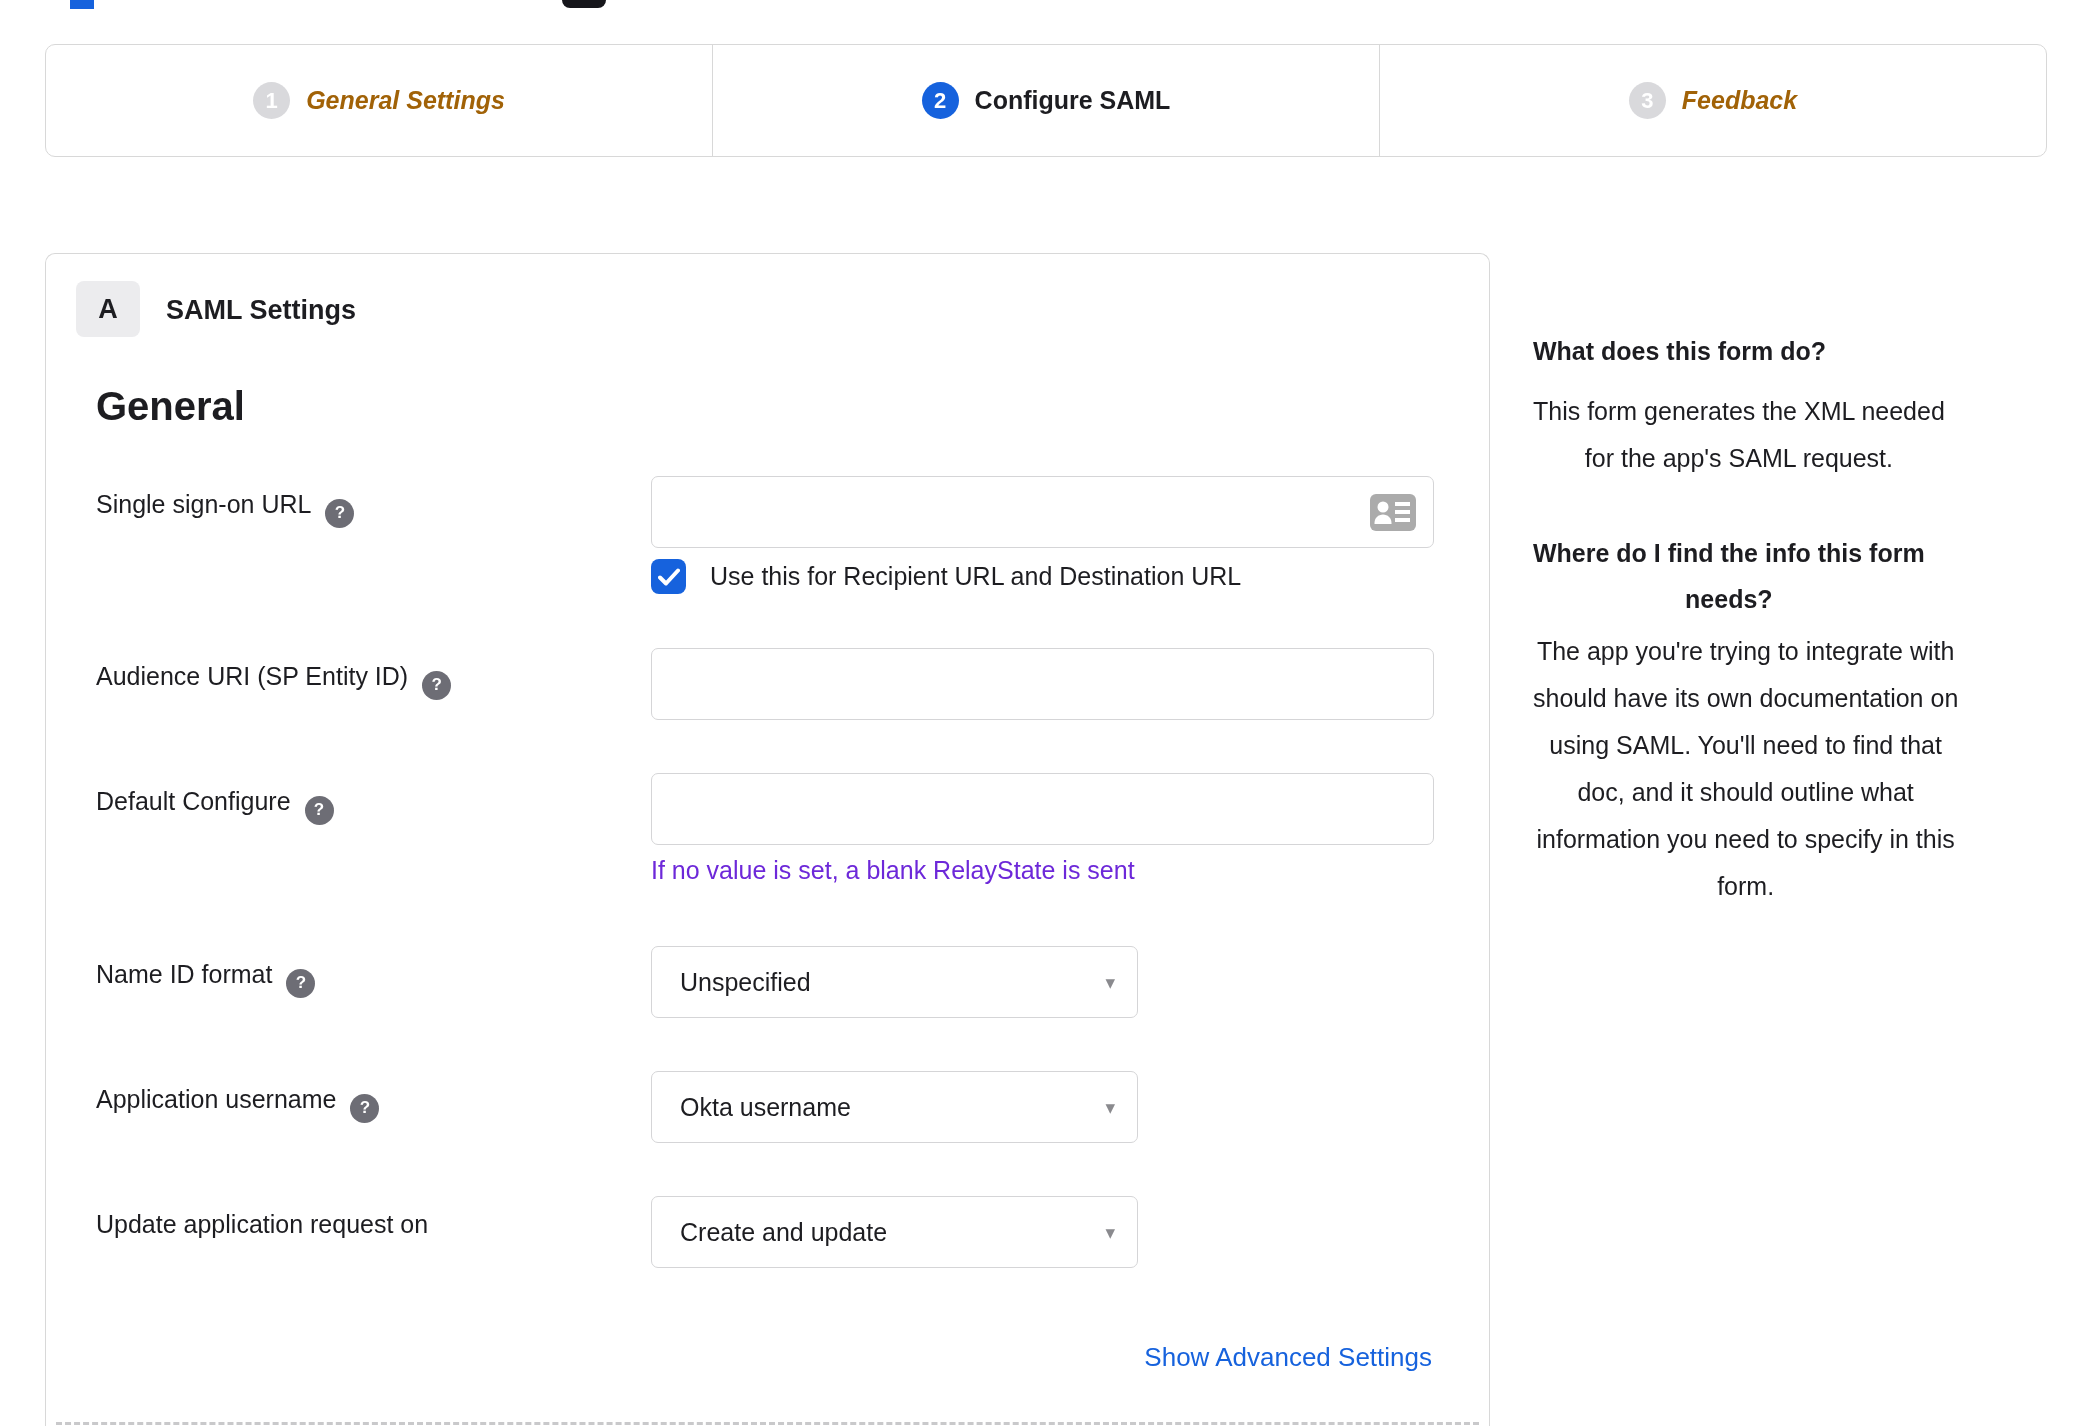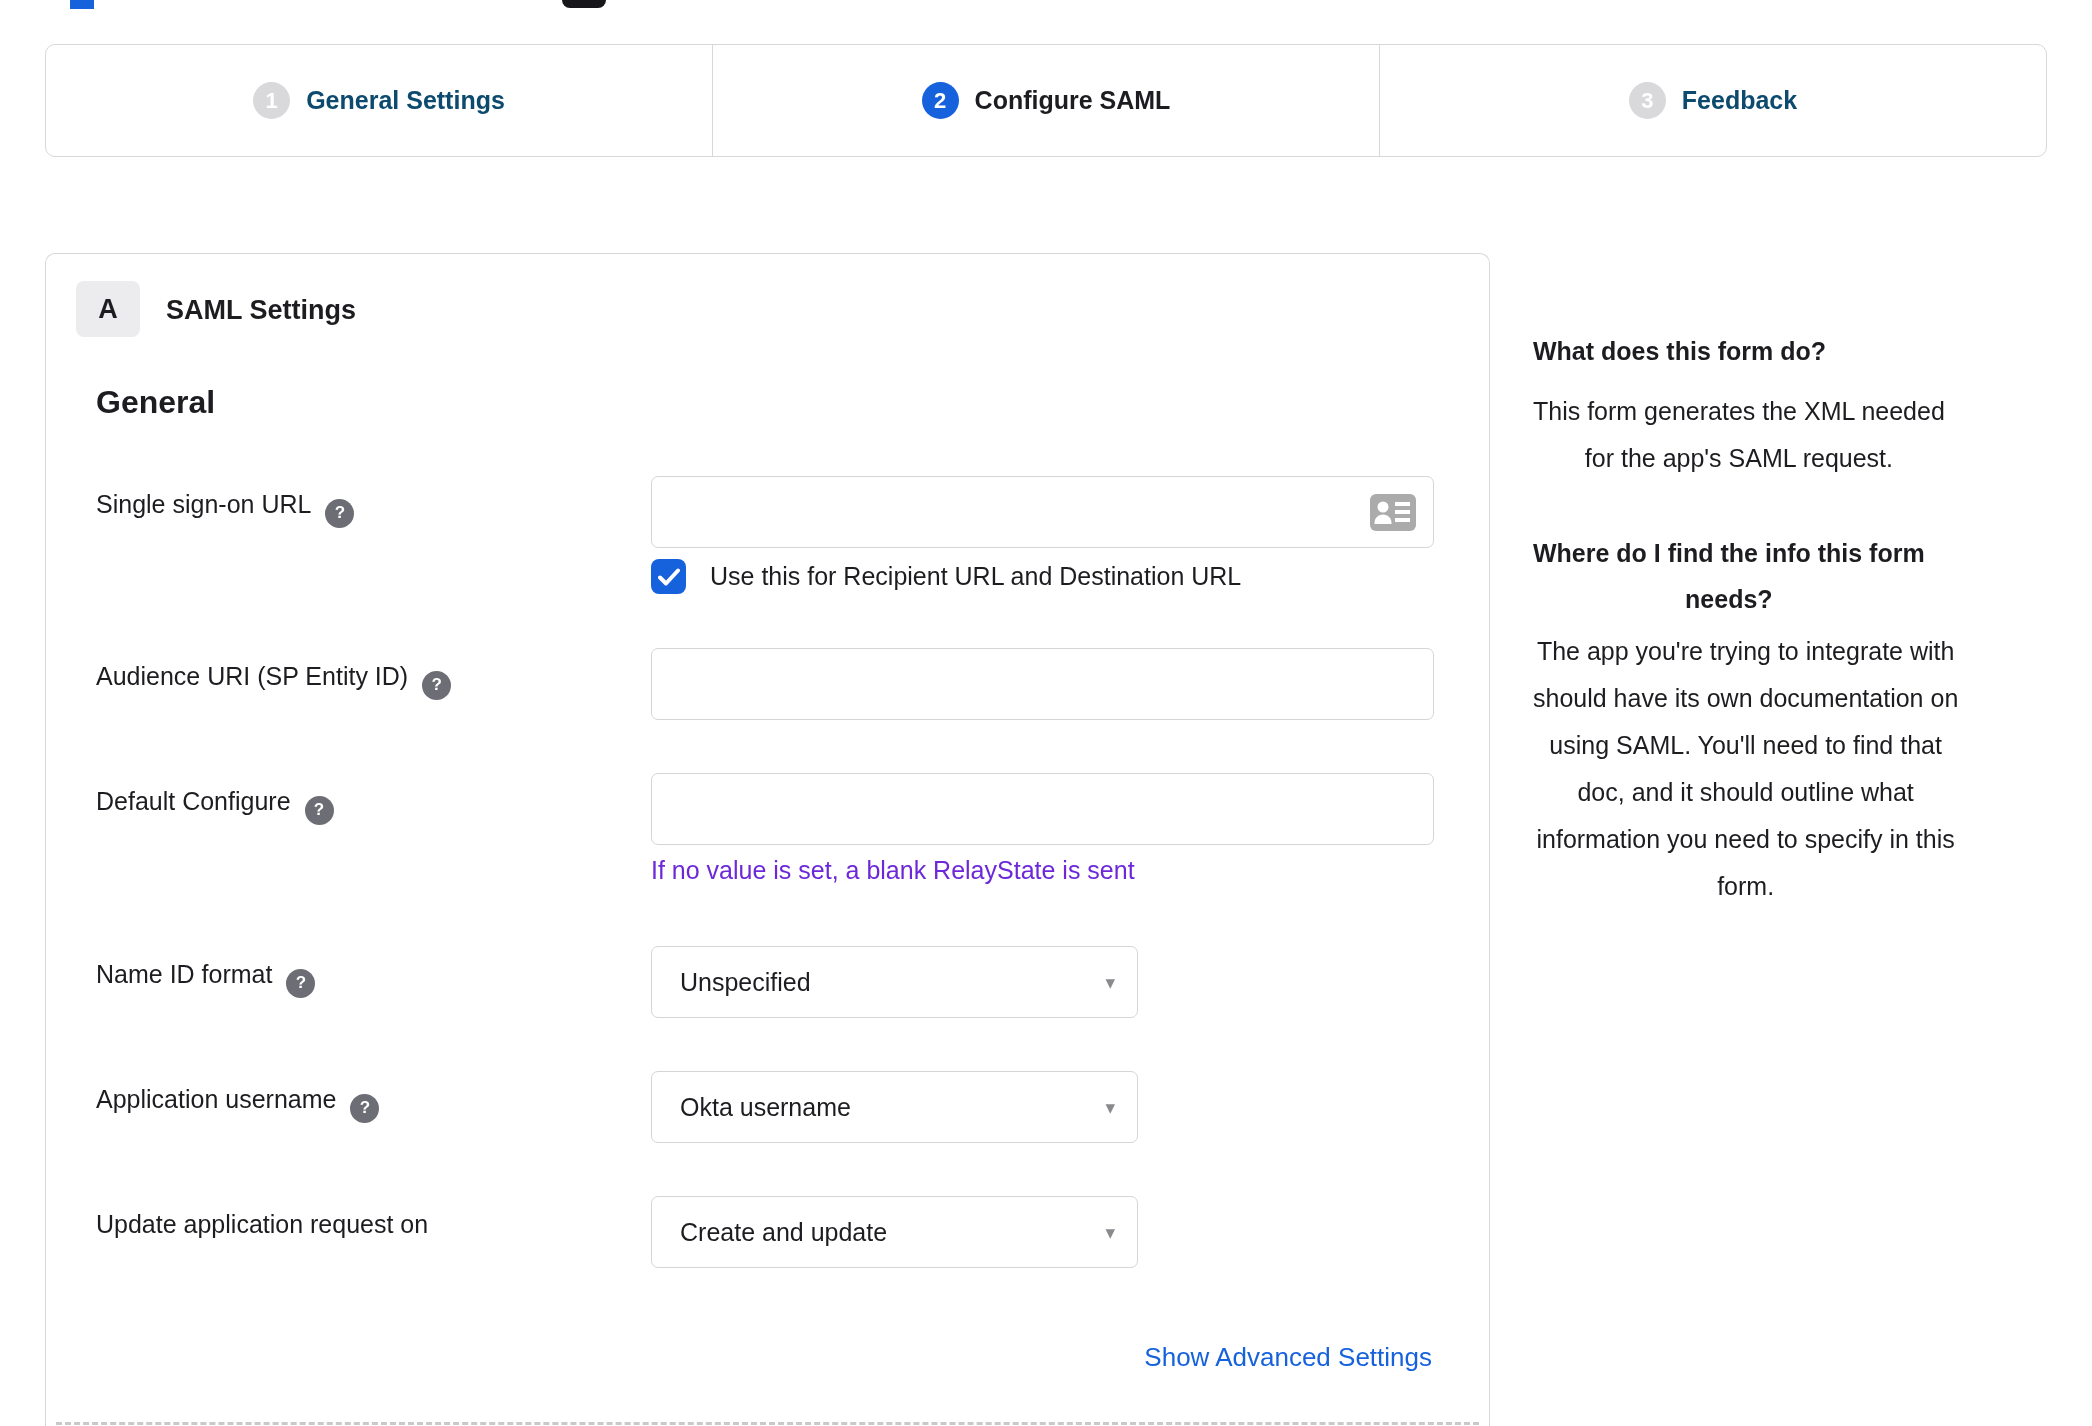--- a/index.html
+++ b/index.html
@@ -27,38 +27,38 @@
   }
   .step + .step { border-left: 1px solid #d8d8d8; }
   .step-circle {
     width: 37px; height: 37px; border-radius: 50%;
     display: flex; align-items: center; justify-content: center;
     color: #ffffff; font-size: 22px; font-weight: bold; flex: 0 0 auto;
   }
   .step.inactive .step-circle { background: #d9d9dc; }
   .step.active   .step-circle { background: #1662dd; }
   .step-label { margin-left: 16px; font-size: 25px; font-weight: bold; }
-  .step.inactive .step-label { color: #0c4a6e; }
+  .step.inactive .step-label { color: #a16207; font-style: italic; }
   .step.active   .step-label { color: #1d1d21; }
 
   
   .panel {
     position: absolute; left: 45px; top: 253px; width: 1445px; height: 1173px;
     background: #ffffff;
     border: 1px solid #d8d8d8; border-bottom: none;
     border-radius: 10px 10px 0 0;
   }
   .section-badge {
     position: absolute; left: 30px; top: 27px; width: 64px; height: 56px;
     background: #ececee; border-radius: 8px;
     display: flex; align-items: center; justify-content: center;
     font-size: 27px; font-weight: bold; color: #1d1d21;
   }
   .section-title { position: absolute; left: 120px; top: 41px; font-size: 27px; font-weight: bold; }
-  .group-title   { position: absolute; left: 50px; top: 130px; font-size: 32px; font-weight: bold; }
+  .group-title   { position: absolute; left: 50px; top: 130px; font-size: 40px; font-weight: bold; }
 
   .field-label { position: absolute; left: 50px; font-size: 25px; color: #1d1d21; white-space: nowrap; }
   .help-icon {
     display: inline-flex; align-items: center; justify-content: center;
     width: 29px; height: 29px; border-radius: 50%;
     background: #6d6d75; color: #ffffff;
     font-size: 17px; font-weight: bold;
     margin-left: 14px; vertical-align: -5px; cursor: default;
   }
 

